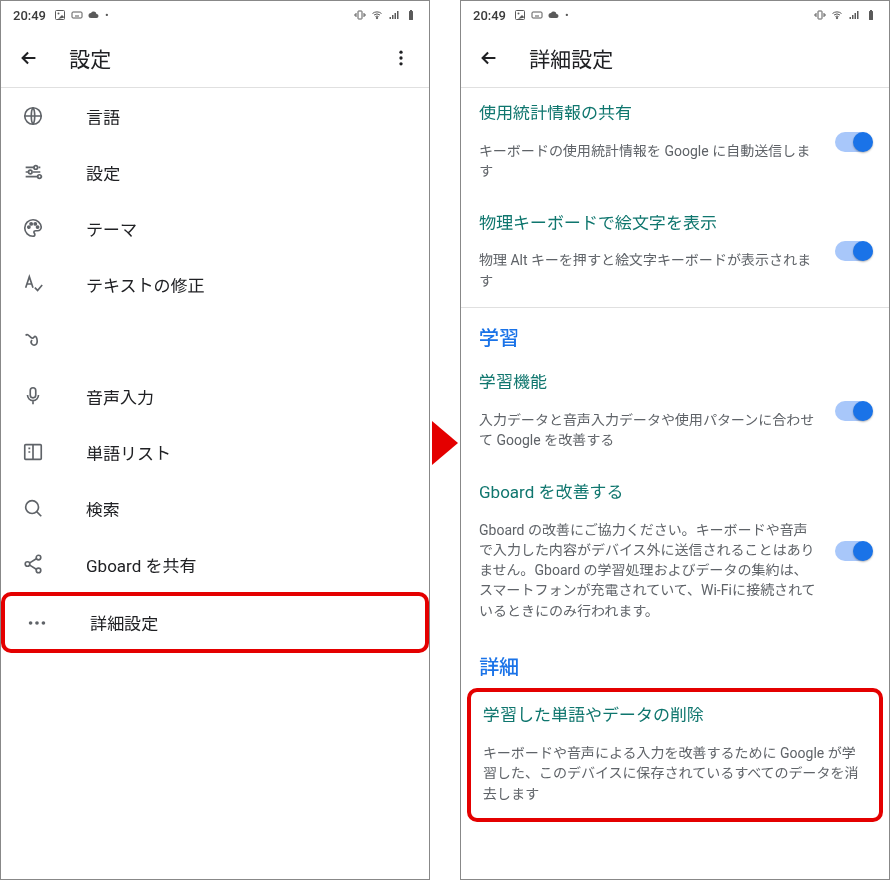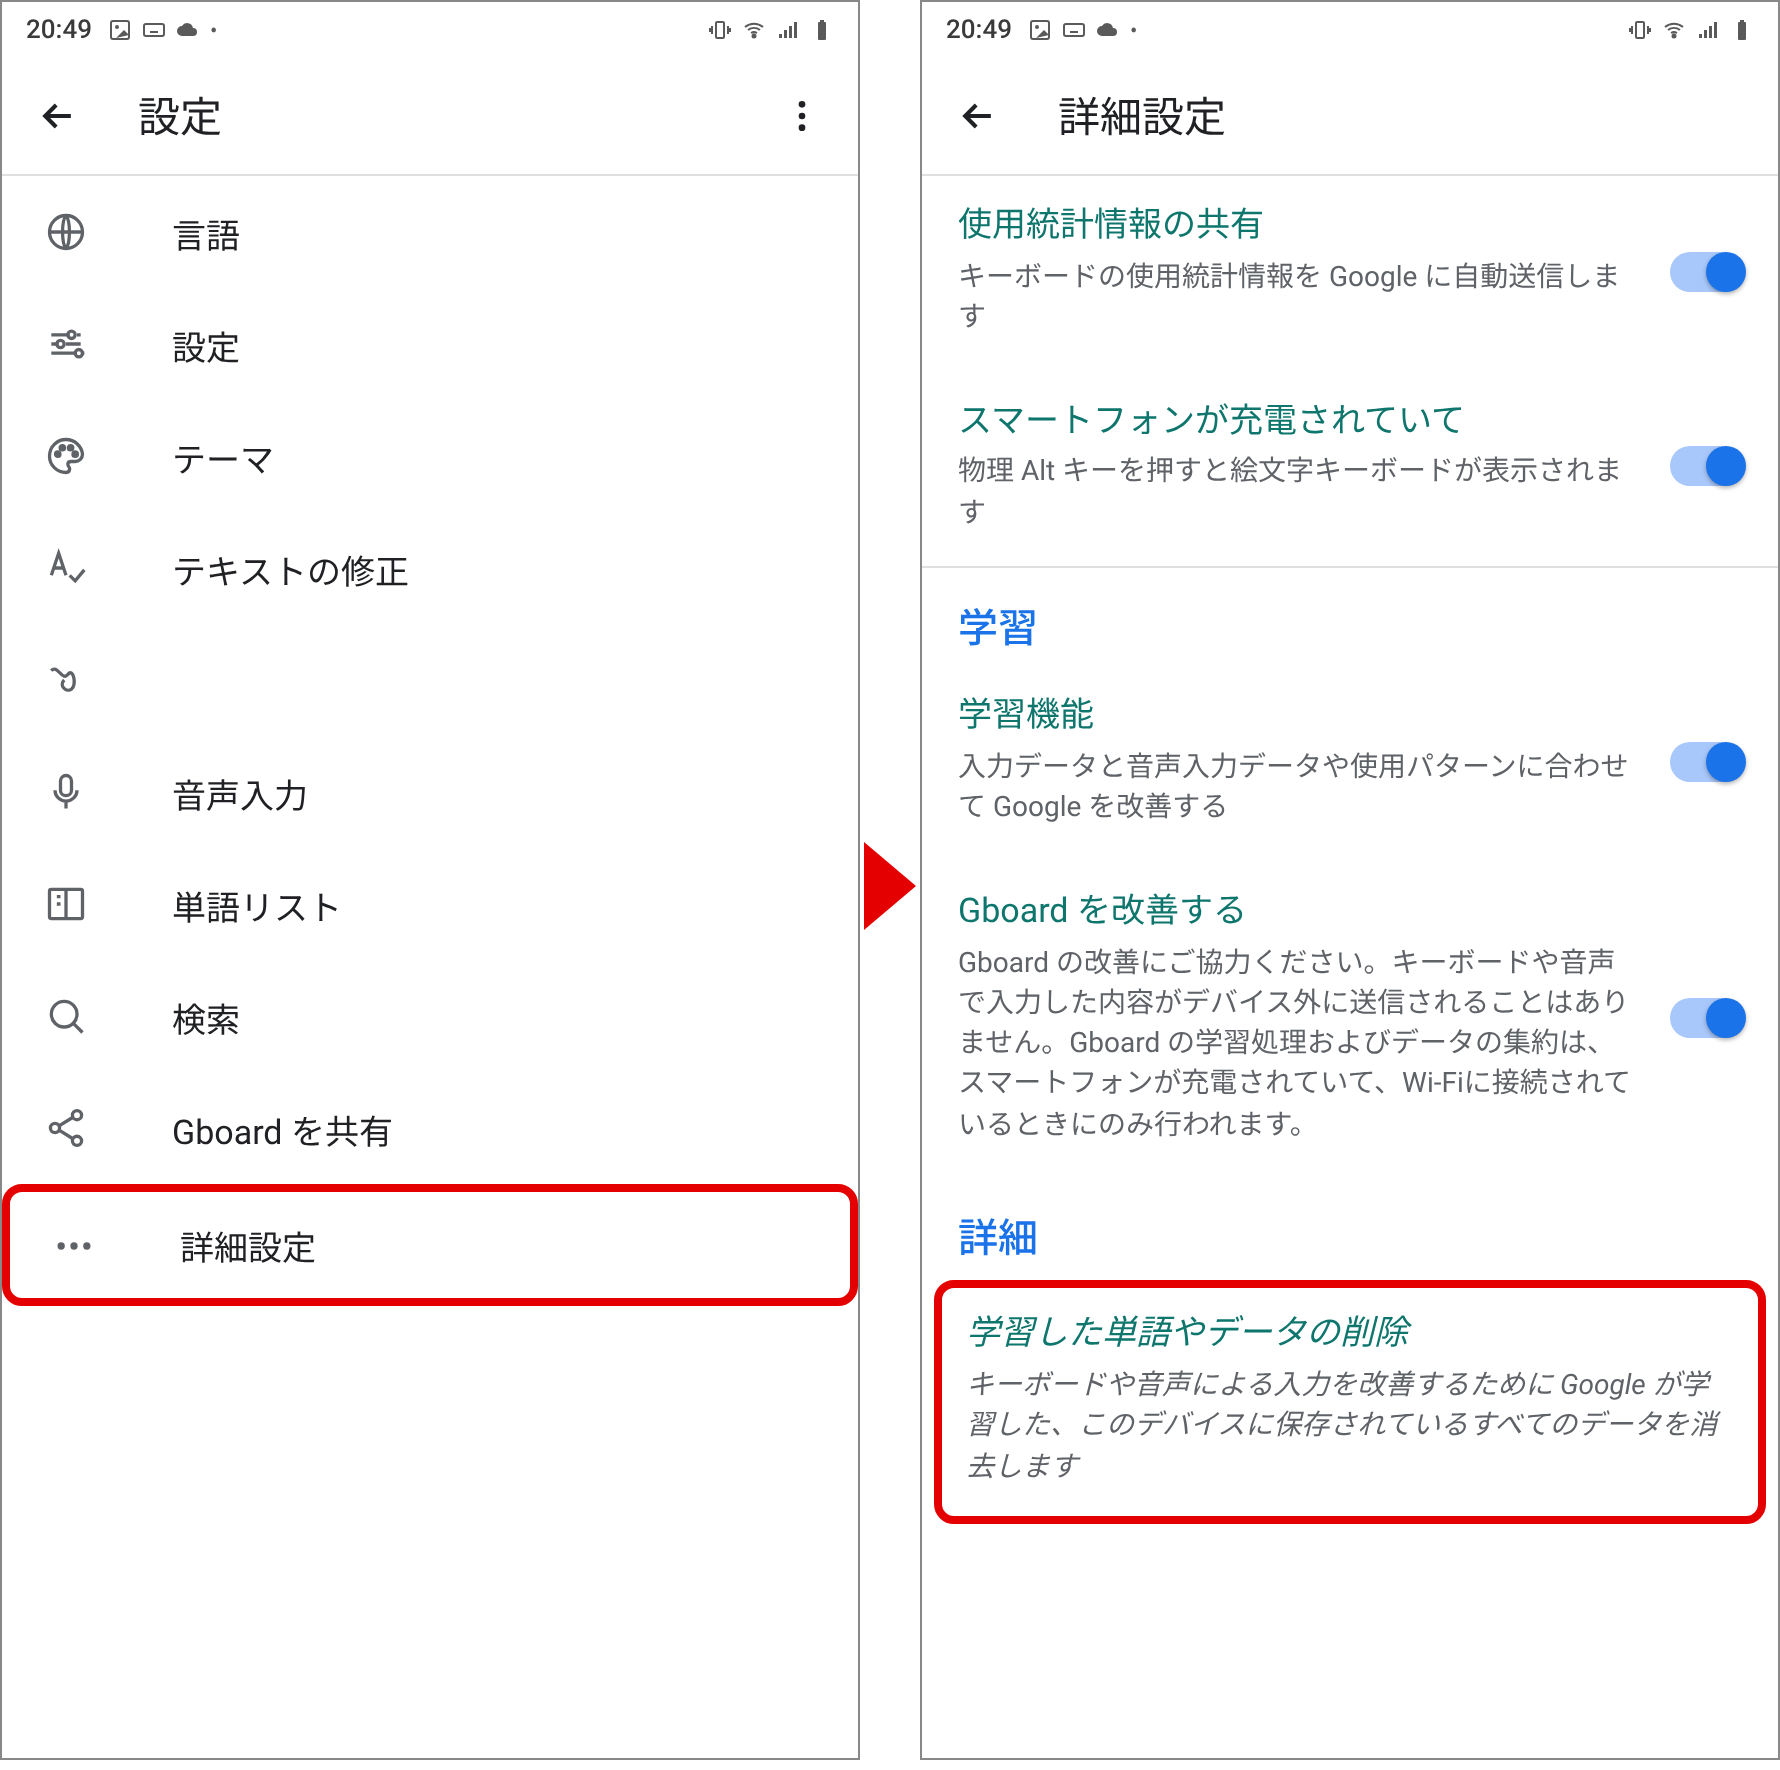--- a/index.html
+++ b/index.html
@@ -76,21 +76,21 @@
   .highlight { border:4px solid #e40000; border-radius:10px; }
 
   
   .setting {
     padding: 14px 18px 16px 18px;
     display:flex;
     gap:14px;
   }
   .setting .body { flex:1; }
   .setting .stitle { font-size:17px; color:#0f766e; line-height:1.35; }
-  .setting .sdesc { font-size:14px; color:#5f6368; margin-top:4px; line-height:1.45; }
+  .setting .sdesc { font-size:14px; color:#5f6368; margin-top:16px; line-height:1.45; }
   .switch {
     width:36px; height:20px; flex:0 0 36px;
     position:relative; align-self:center;
   }
   .switch .track {
     position:absolute; inset:0; border-radius:10px;
     background:#a8c7fa;
   }
   .switch .thumb {
     position:absolute; width:20px; height:20px; right:-2px; top:0;
@@ -102,21 +102,20 @@
     padding: 14px 18px 6px 18px;
     font-size:20px;
     color:#1a73e8;
     font-weight:500;
   }
 
   .highlight-block {
     border:4px solid #e40000;
     border-radius:10px;
     margin: 2px 6px;
-    font-style: italic;
   }
   .highlight-block .setting { padding:12px 12px 14px 12px; }
 
   svg { display:block; }
 </style>
 </head>
 <body>
 
 <div class="phone left">
   <div class="statusbar">
@@ -357,21 +356,21 @@
         <div class="sdesc">キーボードの使用統計情報を Google に自動送信します</div>
       </div>
       <div class="switch">
           <div class="track"></div>
           <div class="thumb"></div>
         </div>
     </div>
 
     <div class="setting">
       <div class="body">
-        <div class="stitle">スマートフォンが充電されていて</div>
+        <div class="stitle">物理キーボードで絵文字を表示</div>
         <div class="sdesc">物理 Alt キーを押すと絵文字キーボードが表示されます</div>
       </div>
       <div class="switch">
           <div class="track"></div>
           <div class="thumb"></div>
         </div>
     </div>
 
     <div class="hr"></div>
     <div class="section-head">学習</div>

